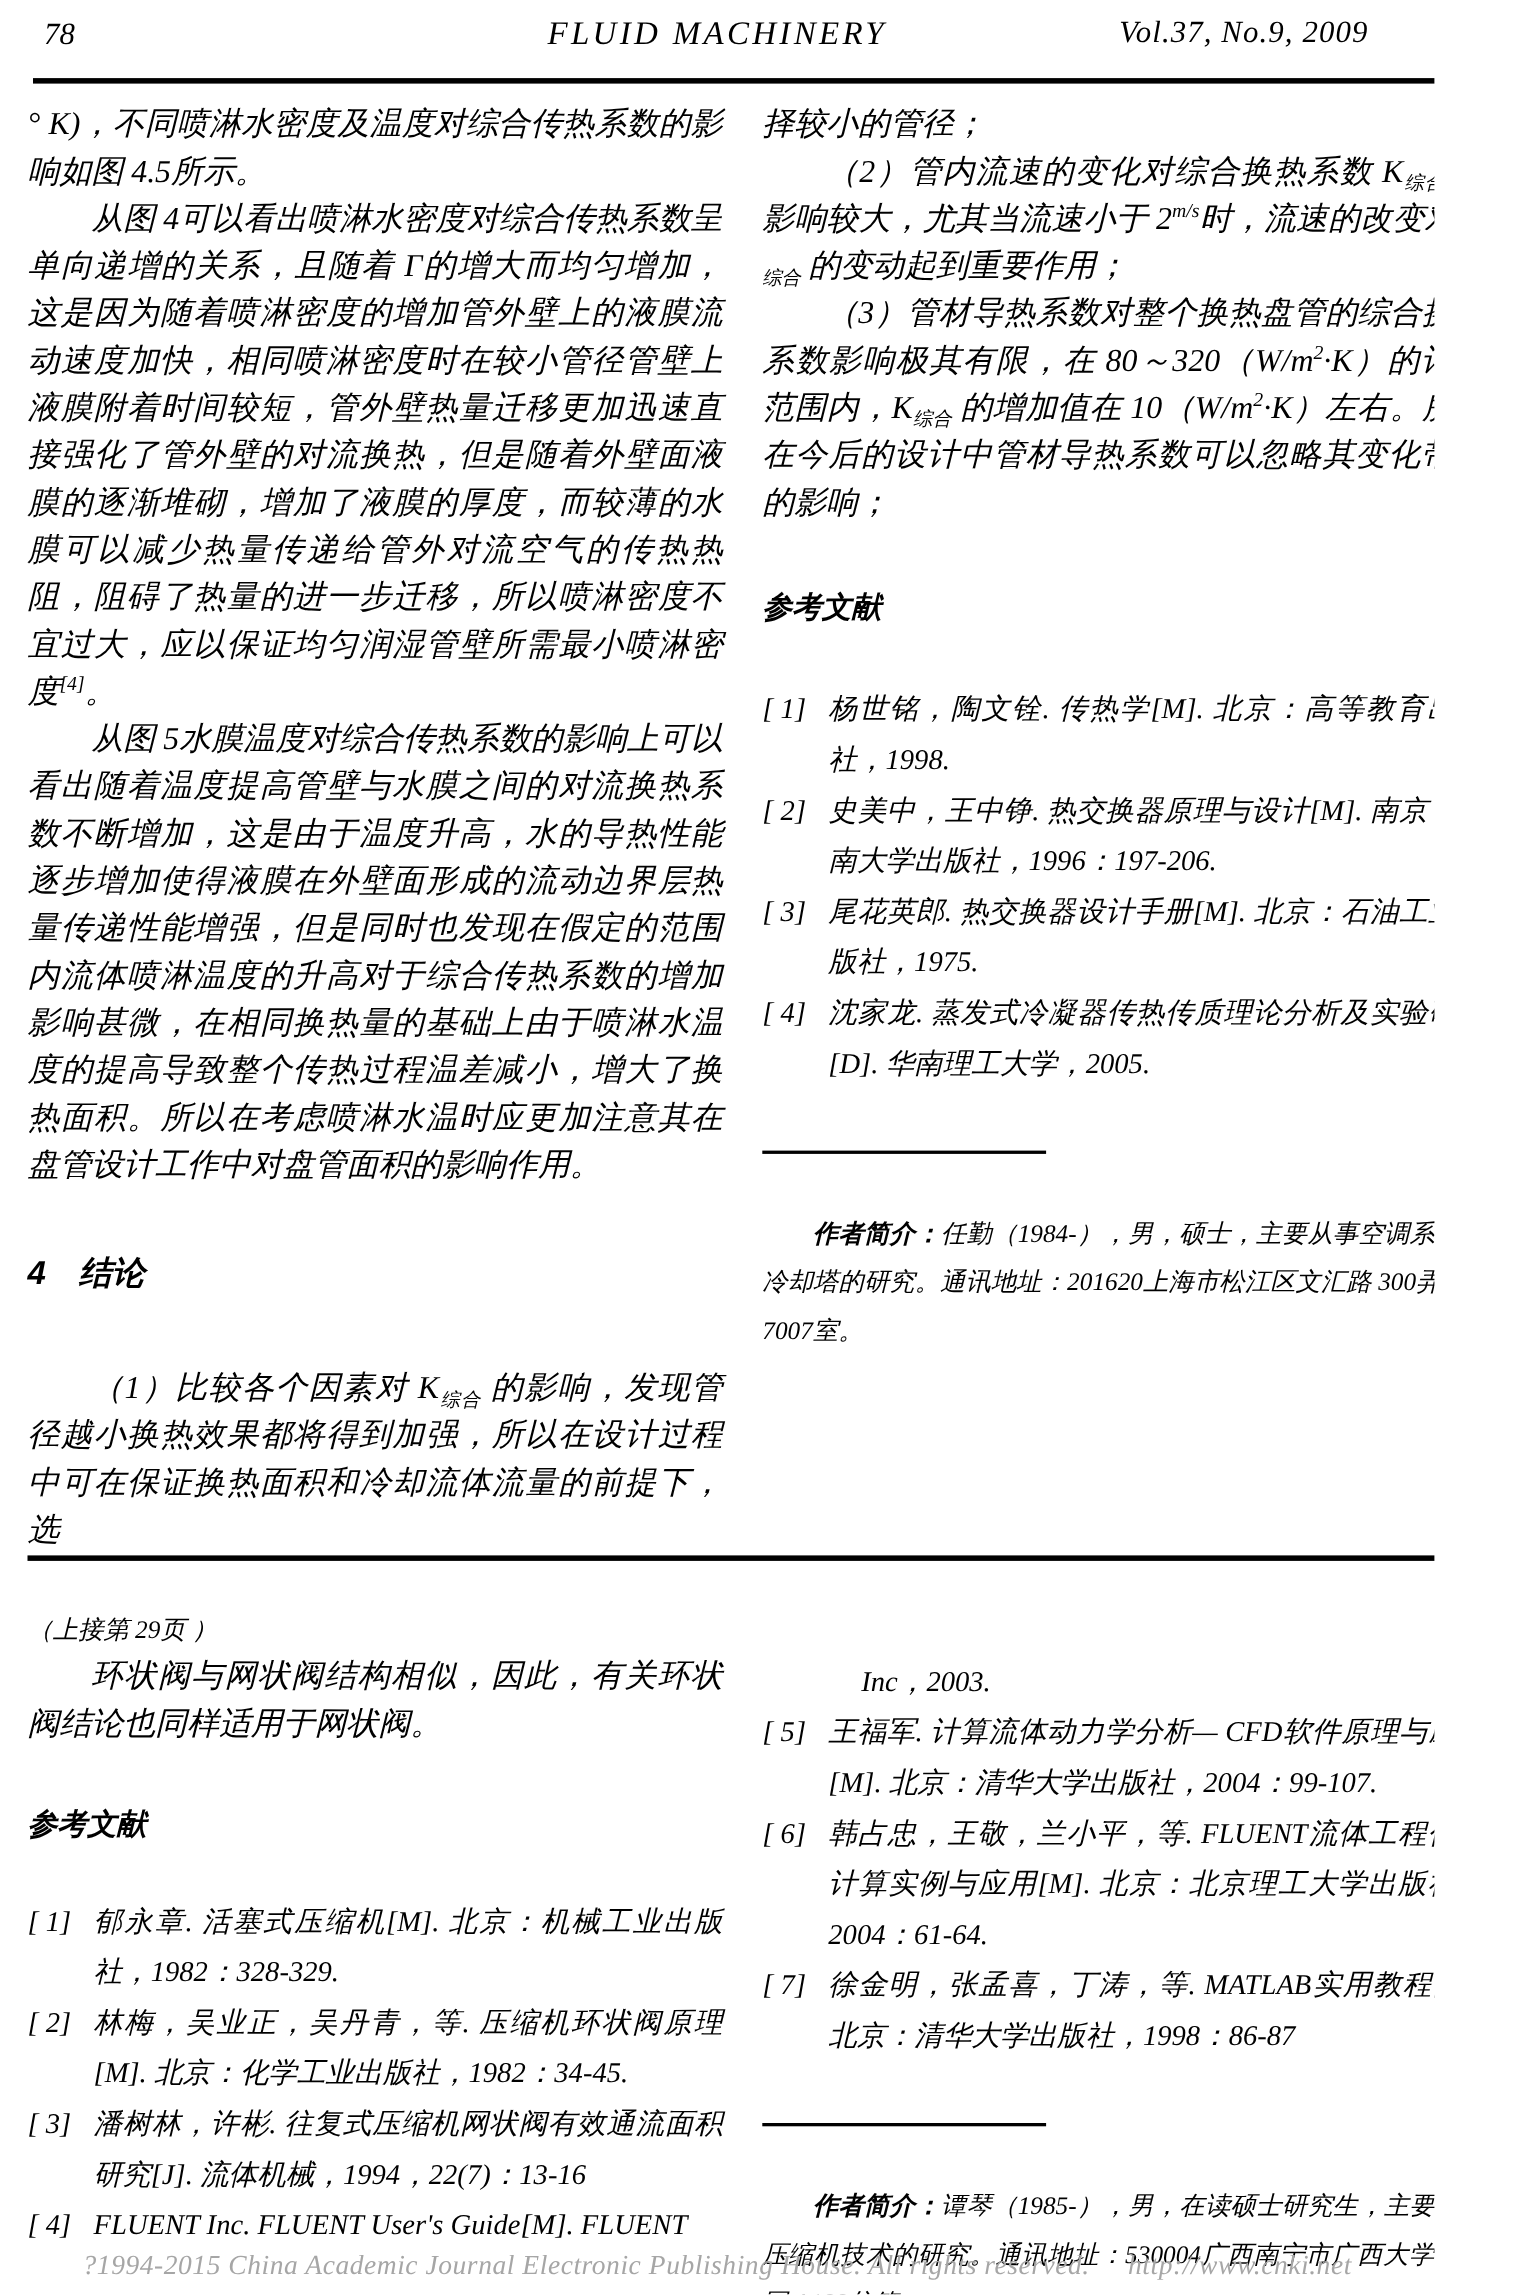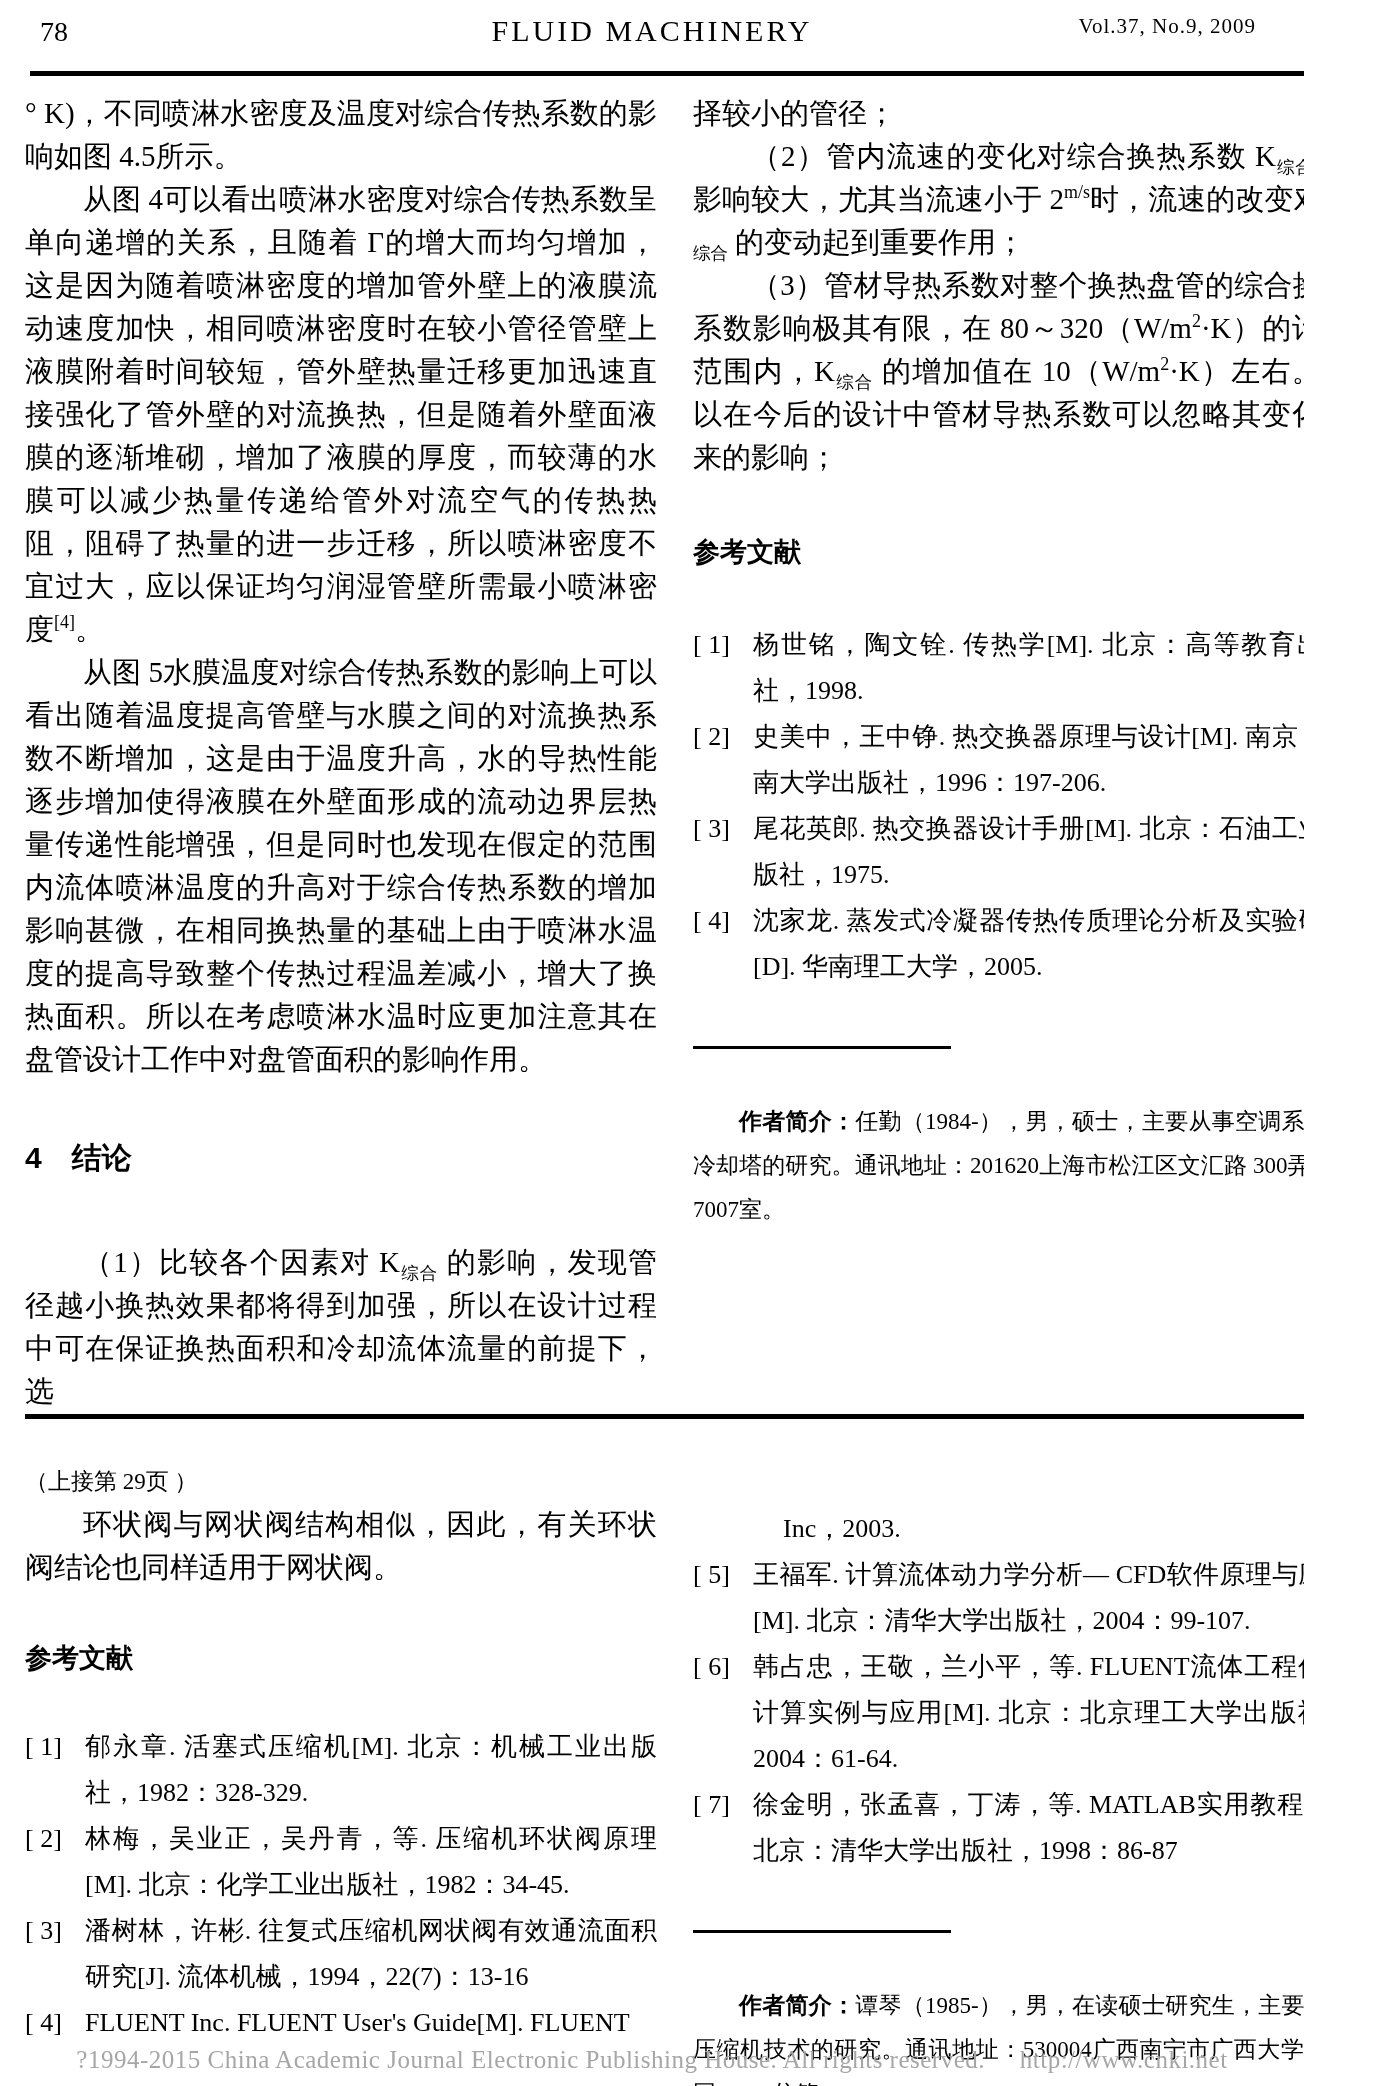--- a/index.html
+++ b/index.html
@@ -4,33 +4,34 @@
 <style>
   html,body{margin:0;padding:0;background:#ffffff;}
   .page{
     position:relative;
     width:1304px;
     height:2086px;
     background:#ffffff;
     color:#000;
     font-family:"Liberation Serif","DejaVu Serif",serif;
     overflow:hidden;
+    font-style:italic;
   }
   
   .hdr-pagenum{
     position:absolute;left:40px;top:16px;
     font-size:28px;
   }
   .hdr-journal{
     position:absolute;left:0;right:0;top:14px;
     text-align:center;font-size:30px;letter-spacing:3px;
   }
   .hdr-issue{
-    position:absolute;right:48px;top:14px;
-    font-size:21px;letter-spacing:1px;
+    position:absolute;right:60px;top:14px;
+    font-size:28px;letter-spacing:1px;
   }
   .rule-top{
     position:absolute;left:30px;top:71px;width:1318px;height:5px;background:#000;
   }
   
   .col{
     position:absolute;
     font-size:29px;line-height:43px;
     text-align:justify;
   }

